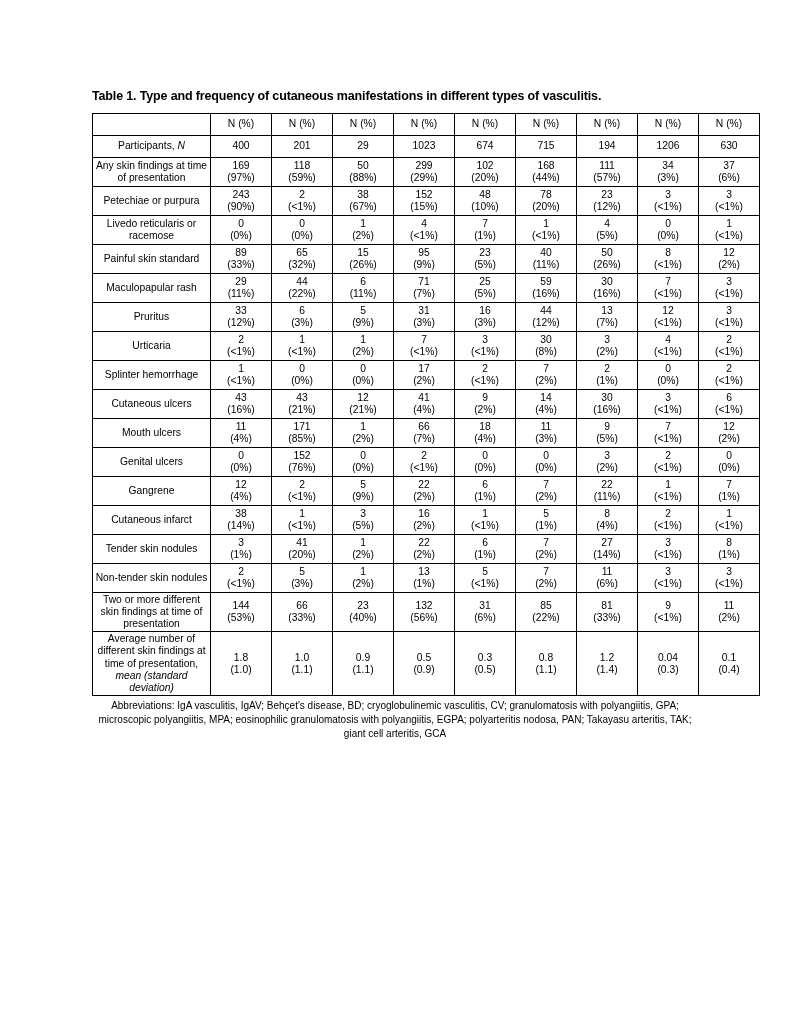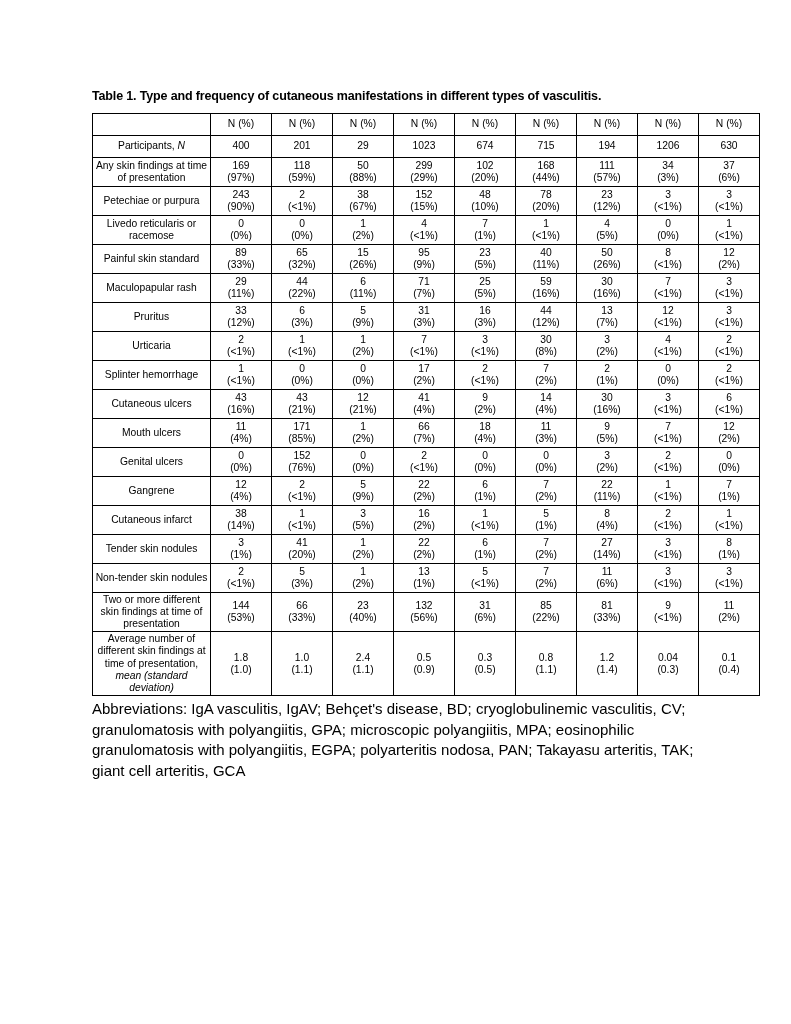--- a/index.html
+++ b/index.html
@@ -62,24 +62,24 @@
   .pct { display: block; }
   tr.datarow td { height: 26px; }
   tr.headrow th { height: 21px; }
   tr.unitrow td { height: 19px; }
   tr.participants td { height: 19px; }
   td.lab-mid { vertical-align: middle; }
   .taller td { height: 62px; }
   .tallest td { height: 78px; }
   .footnote {
     width: 606px;
-    font-size: 15px;
+    font-size: 10px;
     line-height: 1.38;
     margin-top: 3px;
-    text-align: left;
+    text-align: center;
   }
   em { font-style: italic; }
 </style>
 </head>
 <body>
 
 <div class="page">
 
   <div class="caption">Table 1. Type and frequency of cutaneous manifestations in different types of vasculitis.</div>
 
@@ -769,21 +769,21 @@
           <td class="rowlab lab-mid bold">Average number of different skin findings at time of presentation, <em>mean (standard deviation)</em></td>
           <td>
             <span class="val">1.8</span>
             <span class="pct">(1.0)</span>
           </td>
           <td>
             <span class="val">1.0</span>
             <span class="pct">(1.1)</span>
           </td>
           <td>
-            <span class="val">2.4</span>
+            <span class="val">0.9</span>
             <span class="pct">(1.1)</span>
           </td>
           <td>
             <span class="val">0.5</span>
             <span class="pct">(0.9)</span>
           </td>
           <td>
             <span class="val">0.3</span>
             <span class="pct">(0.5)</span>
           </td>

